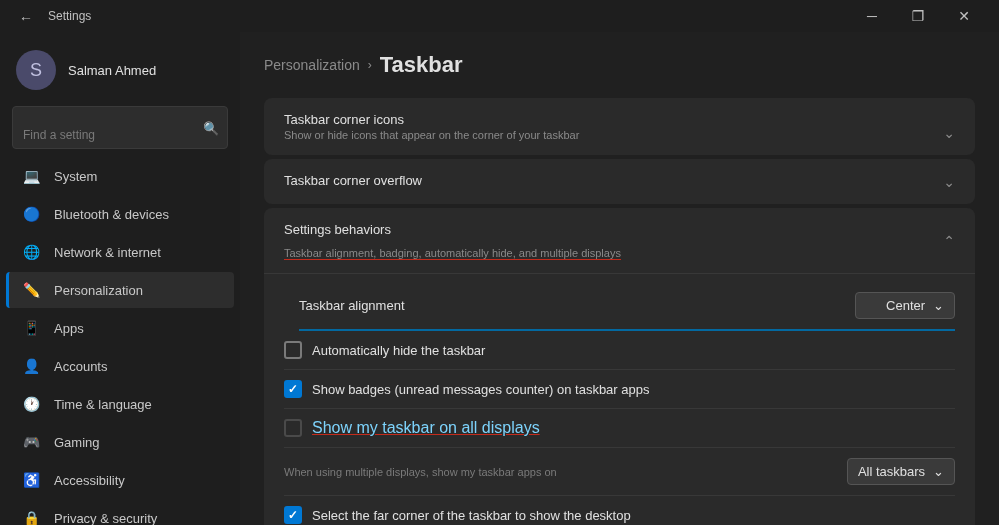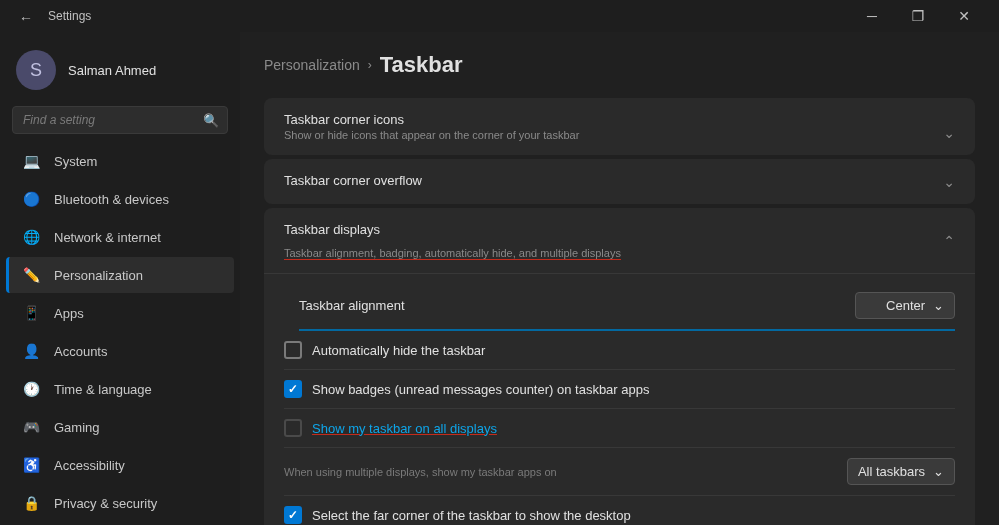--- a/index.html
+++ b/index.html
@@ -110,24 +110,23 @@
     .search-box {
       margin: 0 12px 8px 12px;
       position: relative;
     }
     .search-input {
       width: 100%;
       background: #2d2d2d;
       border: 1px solid #3a3a3a;
       border-radius: 4px;
       color: #c0c0c0;
-      padding: 6px 30px 6px 10px;
+      padding: 21px 30px 6px 10px;
       font-size: 12px;
       outline: none;
-      font-style: italic;
     }
     .search-input::placeholder { color: #7a7a7a; }
     .search-icon-wrap {
       position: absolute;
       right: 8px;
       top: 50%;
       transform: translateY(-50%);
       color: #7a7a7a;
       font-size: 13px;
     }
@@ -264,22 +263,22 @@
       display: flex;
       align-items: center;
       gap: 10px;
     }
 
     .setting-label {
       font-size: 13px;
       color: #e0e0e0;
     }
     .setting-label-dim {
-      font-size: 13px;
-      color: #0ea5e9;
+      font-size: 16px;
+      color: #7dd3fc;
     }
 
     
     .checkbox {
       width: 18px;
       height: 18px;
       border: 2px solid #7a7a7a;
       border-radius: 3px;
       background: transparent;
       display: flex;
@@ -455,21 +454,21 @@
         <div class="section-header-text">
           <div class="section-title">Taskbar corner overflow</div>
         </div>
         <span class="section-chevron">⌄</span>
       </div>
     </div>
 
     <div class="settings-section">
       <div class="behaviors-header">
         <div>
-          <div class="behaviors-title">Taskbar displays</div>
+          <div class="behaviors-title">Settings behaviors</div>
           <div class="behaviors-desc">
             <span class="red-underline">Taskbar alignment, badging, automatically hide, and multiple displays</span>
           </div>
         </div>
         <span class="section-chevron">⌃</span>
       </div>
 
       <div class="section-expanded">
 
         <div class="alignment-row">

